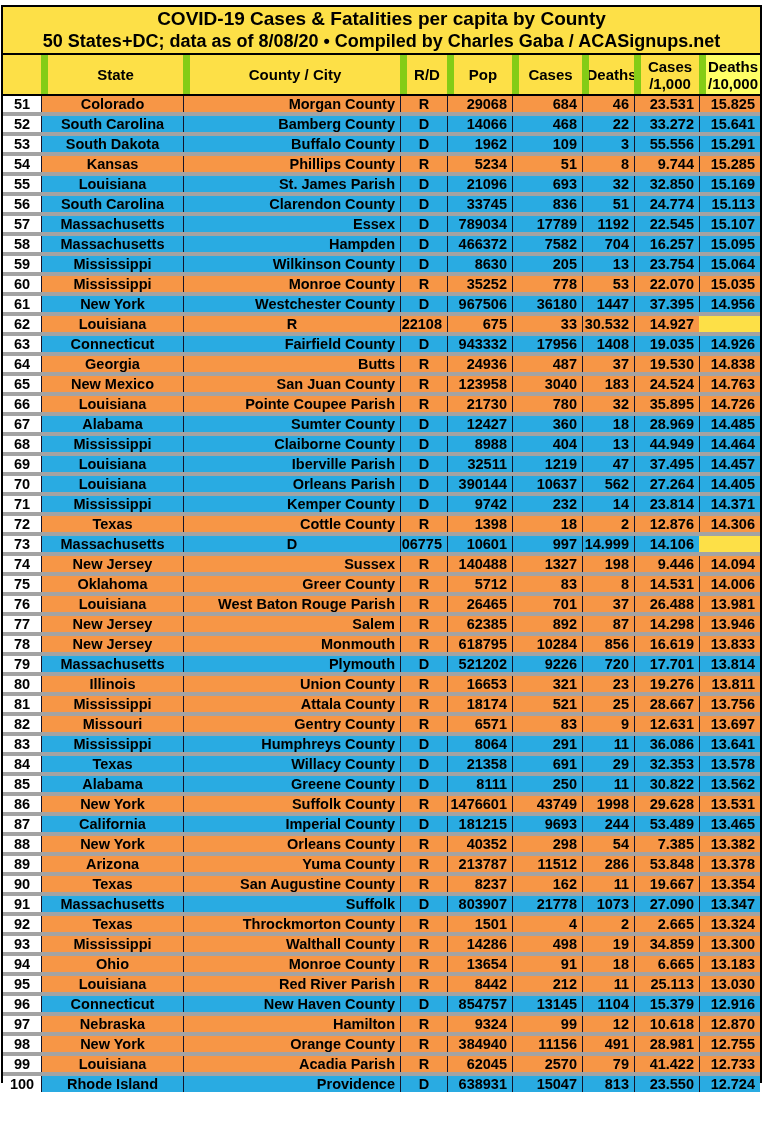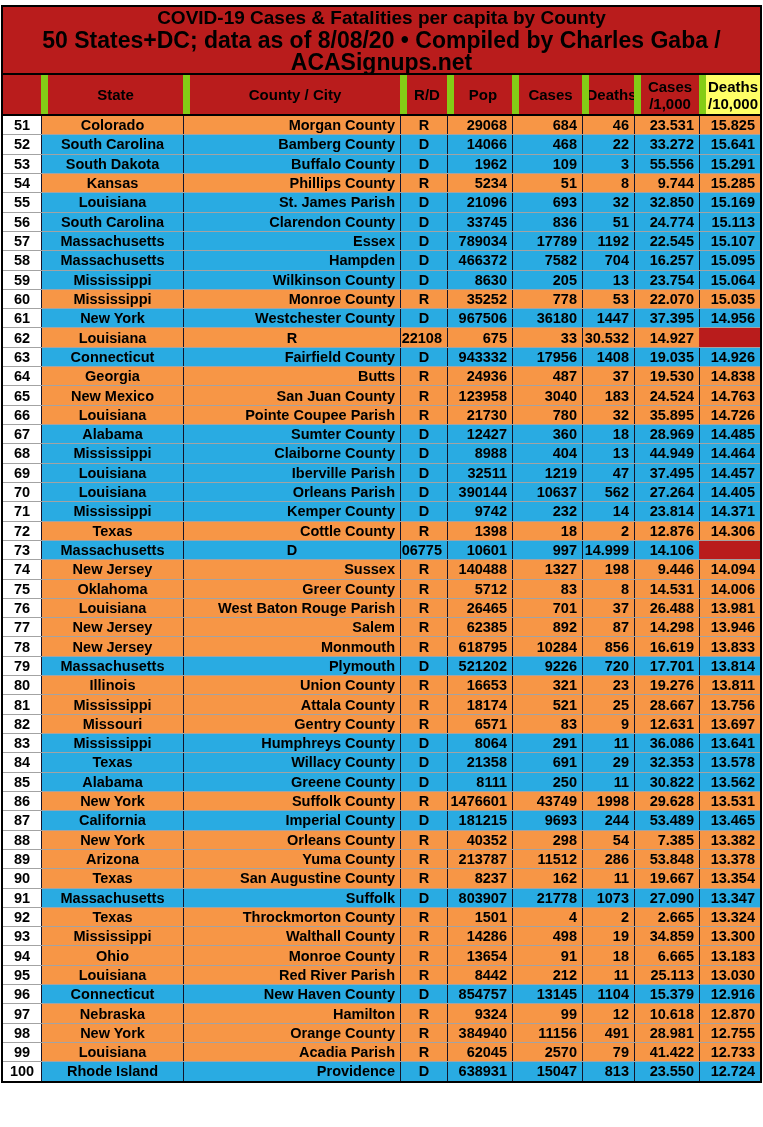--- a/index.html
+++ b/index.html
@@ -11,33 +11,33 @@
     -webkit-font-smoothing: antialiased;
   }
   .frame {
     box-sizing: border-box;
     margin: 5px 1px 0 1px;
     width: 761px;
     height: 1078px;
     border: 2px solid #000;
     display: flex;
     flex-direction: column;
-    background: #b91c1c;
+    background: #fde047;
   }
   
   .title-block {
     flex: 0 0 46px;
     border-bottom: 2px solid #000;
     display: flex;
     flex-direction: column;
     justify-content: center;
     text-align: center;
   }
   .title-line1 { font-size: 19px; line-height: 22px; }
-  .title-line2 { font-size: 23px; line-height: 22px; }
+  .title-line2 { font-size: 18px; line-height: 22px; }
   
   .grid {
     display: grid;
     grid-template-columns: 38px 142px 1fr 47px 65px 70px 52px 65px 61px;
   }
   .c {
     box-sizing: border-box;
     overflow: hidden;
     white-space: nowrap;
     display: flex;
@@ -50,21 +50,21 @@
     flex: 0 0 39px;
     border-bottom: 2px solid #000;
     font-size: 15px;
   }
   .header-row .c { justify-content: center; text-align: center; border-left: 7px solid #84cc16; }
   .header-row .c:first-child { border-left: none; }
   .hdr-stack { display: flex; flex-direction: column; line-height: 17px; }
   .hl { background: var(--hl, #FFFF66); }
   
   .rows { flex: 1 1 auto; display: flex; flex-direction: column; }
-  .row { flex: 1 1 0; border-top: 1px solid #a3a3a3; font-size: 14.5px; }
+  .row { flex: 1 1 0; border-top: 4px solid #a3a3a3; font-size: 14.5px; }
   .row:first-child { border-top: none; }
   .row.rep .c { background: var(--rep, #F79646); }
   .row.dem .c { background: var(--dem, #29ABE2); }
   .row .c.rank { background: #fff !important; justify-content: center; }
   .c.state { justify-content: center; }
   .c.county, .c.num { justify-content: flex-end; padding-right: 5px; }
   .c.party { justify-content: center; }
 </style>
 </head>
 <body>

